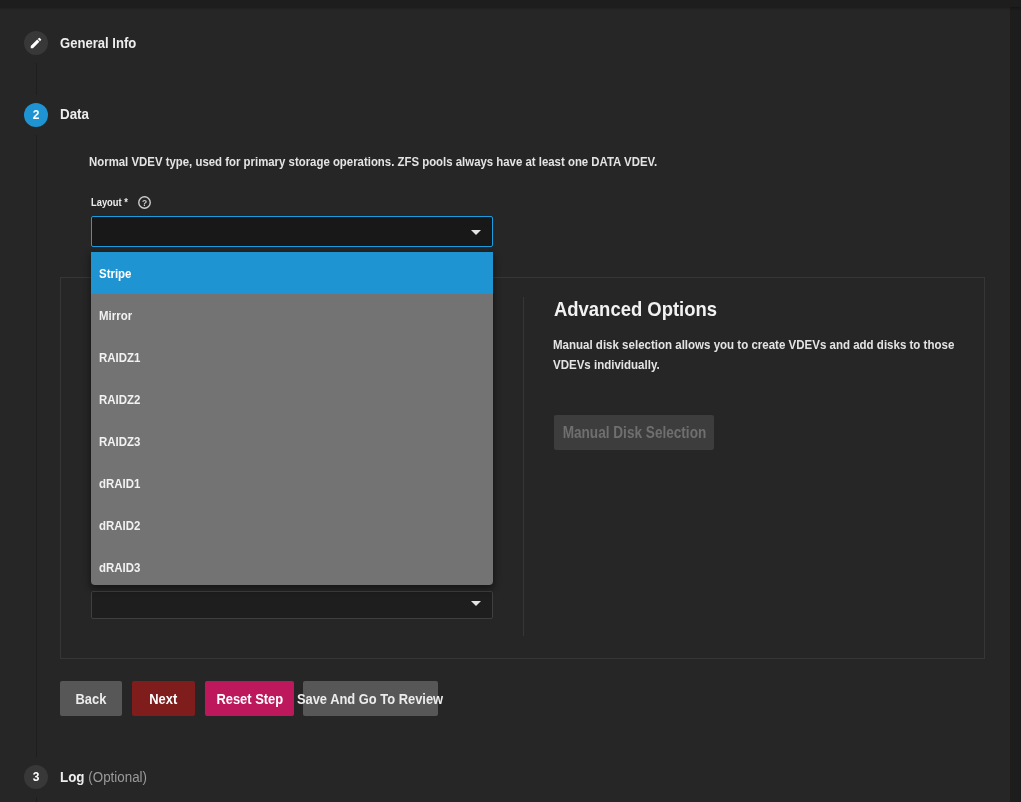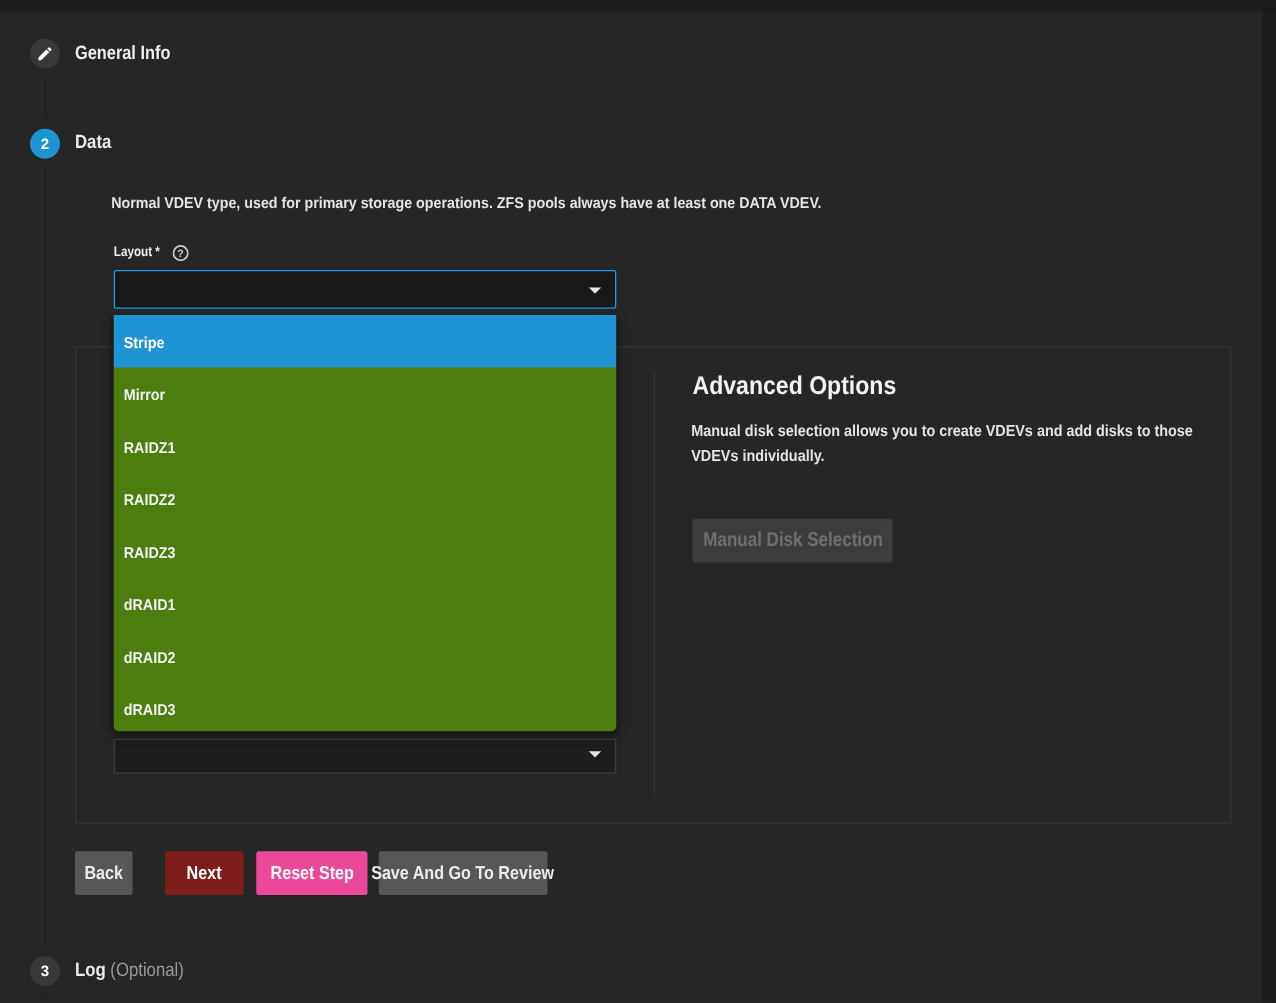--- a/index.html
+++ b/index.html
@@ -31,23 +31,23 @@
   .divider { left:523px; top:297px; width:1px; height:339px; background:#363636; }
   .advtitle { left:554px; top:296.5px; color:#f2f2f2; font-size:20.5px; font-weight:bold;
     white-space:nowrap; transform:scaleX(0.90); transform-origin:left top; }
   .advtext { left:553px; top:335px; color:#e4e4e4; font-size:12.8px; font-weight:bold;
     line-height:20px; transform:scaleX(0.90); transform-origin:left top; }
   .btn { height:35px; border-radius:2px; display:flex; align-items:center;
     justify-content:center; color:#fff; font-size:15px; font-weight:bold; }
   .btn span { transform:scaleX(0.86); white-space:nowrap; }
   .btn.gray { background:#575757; color:#ececec; }
   .btn.blue { background:#7f1d1d; }
-  .btn.red  { background:#ec4899; }
+  .btn.red  { background:#be185d; }
   .btn.disabled { background:#3d3d3d; color:#6f6f6f; }
-  .panel { left:91px; top:252px; width:402px; height:333px; background:#4d7c0f;
+  .panel { left:91px; top:252px; width:402px; height:333px; background:#737373;
     border-radius:0 0 4px 4px; box-shadow:0 3px 7px 1px rgba(0,0,0,0.45);
     overflow:hidden; }
   .opt { height:42px; display:flex; align-items:center; padding-left:8px;
     color:#f2f2f2; font-size:12.6px; font-weight:bold; }
   .opt span { transform:scaleX(0.91); transform-origin:left center; white-space:nowrap; position:relative; top:1px; }
   .opt.sel { background:#1e94d2; color:#fff; }
   .optional { color:#9a9a9a; font-weight:normal; }
 </style>
 </head>
 <body>
@@ -114,21 +114,21 @@
       <span>dRAID1</span>
     </div>
   <div class="opt">
       <span>dRAID2</span>
     </div>
   <div class="opt">
       <span>dRAID3</span>
     </div>
 </div>
 
-<div class="abs btn gray" style="left:60px; top:681px; width:46px;">
+<div class="abs btn gray" style="left:60px; top:681px; width:62px;">
     <span>Back</span>
   </div>
 <div class="abs btn blue" style="left:132px; top:681px; width:63px;">
     <span>Next</span>
   </div>
 <div class="abs btn red" style="left:205px; top:681px; width:89px;">
     <span>Reset Step</span>
   </div>
 <div class="abs btn gray" style="left:303px; top:681px; width:135px;">
     <span>Save And Go To Review</span>

